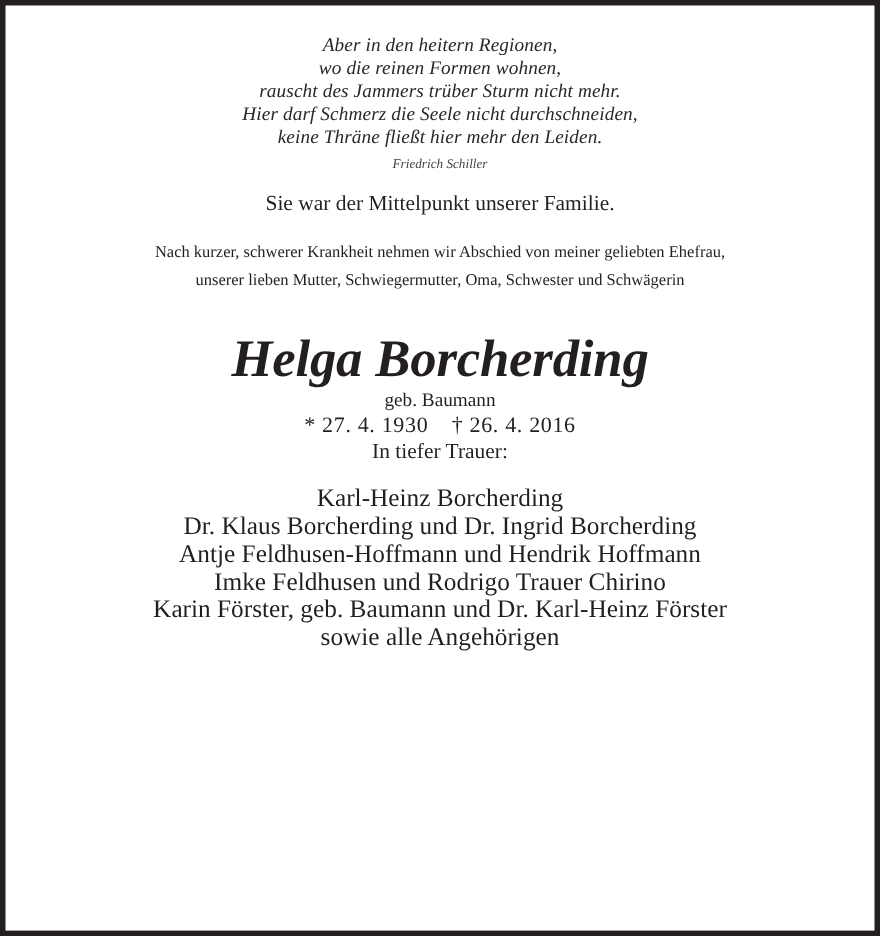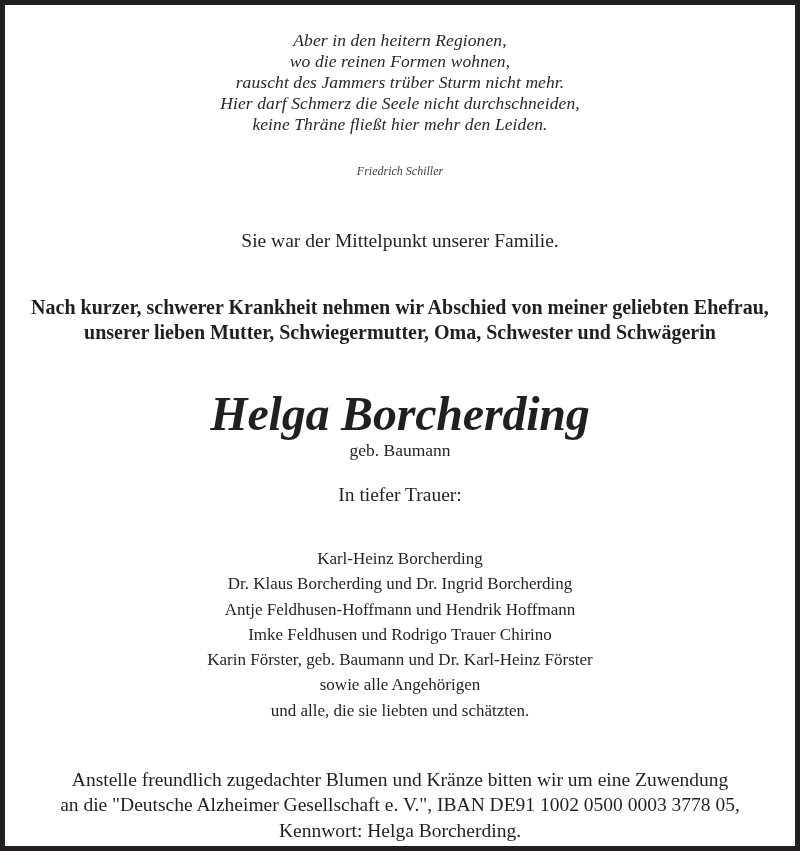--- a/index.html
+++ b/index.html
@@ -21,23 +21,21 @@
     border: 5px solid #231f20;
     overflow: hidden;
   }
   .inner {
     box-sizing: border-box;
     width: 100%;
     height: 100%;
     padding: 18px 24px 14px 24px;
     display: flex;
     flex-direction: column;
-    align-items: center;
     text-align: center;
-    gap: 22px;
   }
 
   
   .poem {
     margin-top: 7px;
     font-style: italic;
     font-size: 17.5px;
     line-height: 21px;
     letter-spacing: 0.1px;
     color: #2b2724;
@@ -48,38 +46,37 @@
   .poem-author {
     margin-top: 4px;
     font-style: italic;
     font-size: 12px;
     line-height: 21px;
     color: #404040;
   }
 
   
   .intro-single {
-    margin-top: 25px;
+    margin-top: 14px;
     font-size: 19.5px;
     line-height: 24px;
   }
   .intro-block {
     margin-top: 20px;
-    font-size: 20px;
+    font-size: 15px;
     line-height: 25px;
-    font-weight: bold;
   }
   .intro-block .line,
   .intro-single .line {
     white-space: nowrap;
   }
 
   
   .name-wrap {
-    margin-top: 22px;
+    margin-top: 34px;
   }
   .deceased-name {
     font-weight: bold;
     font-style: italic;
     font-size: 48px;
     line-height: 50px;
     letter-spacing: -0.2px;
     white-space: nowrap;
   }
   .maiden {
@@ -99,21 +96,21 @@
     width: 10px;
   }
 
   
   .mourn-head {
     font-size: 19.5px;
     line-height: 24px;
   }
   .mourn-list {
     margin-top: 17px;
-    font-size: 17px;
+    font-size: 23px;
     line-height: 25.3px;
   }
   .mourn-list .line {
     white-space: nowrap;
   }
 
   
   .para {
     margin-top: 23px;
     font-size: 19.5px;
@@ -146,34 +143,35 @@
     </div>
 
     <div class="intro-block">
       <div class="line">Nach kurzer, schwerer Krankheit nehmen wir Abschied von meiner geliebten Ehefrau,</div>
       <div class="line">unserer lieben Mutter, Schwiegermutter, Oma, Schwester und Schwägerin</div>
     </div>
 
     <div class="name-wrap">
       <div class="deceased-name">Helga Borcherding</div>
       <div class="maiden">geb. Baumann</div>
+      <div class="dates">
+        <span>*</span>
+        <span>27. 4. 1930</span>
+        <span class="sep"></span>
+        <span>†</span>
+        <span>26. 4. 2016</span>
+      </div>
     </div>
 
     <div class="mourn-head">In tiefer Trauer:</div>
     <div class="mourn-list">
       <div class="line">Karl-Heinz Borcherding</div>
       <div class="line">Dr. Klaus Borcherding und Dr. Ingrid Borcherding</div>
       <div class="line">Antje Feldhusen-Hoffmann und Hendrik Hoffmann</div>
       <div class="line">Imke Feldhusen und Rodrigo Trauer Chirino</div>
       <div class="line">Karin Förster, geb. Baumann und Dr. Karl-Heinz Förster</div>
       <div class="line">sowie alle Angehörigen</div>
-      <div class="line">und alle, die sie liebten und schätzten.</div>
     </div>
 
 
-    <div class="para last">
-      <div class="line">Anstelle freundlich zugedachter Blumen und Kränze bitten wir um eine Zuwendung</div>
-      <div class="line">an die "Deutsche Alzheimer Gesellschaft e. V.", IBAN DE91 1002 0500 0003 3778 05,</div>
-      <div class="line">Kennwort: Helga Borcherding.</div>
-    </div>
 
   </div>
 </div>
 
 </body></html>

